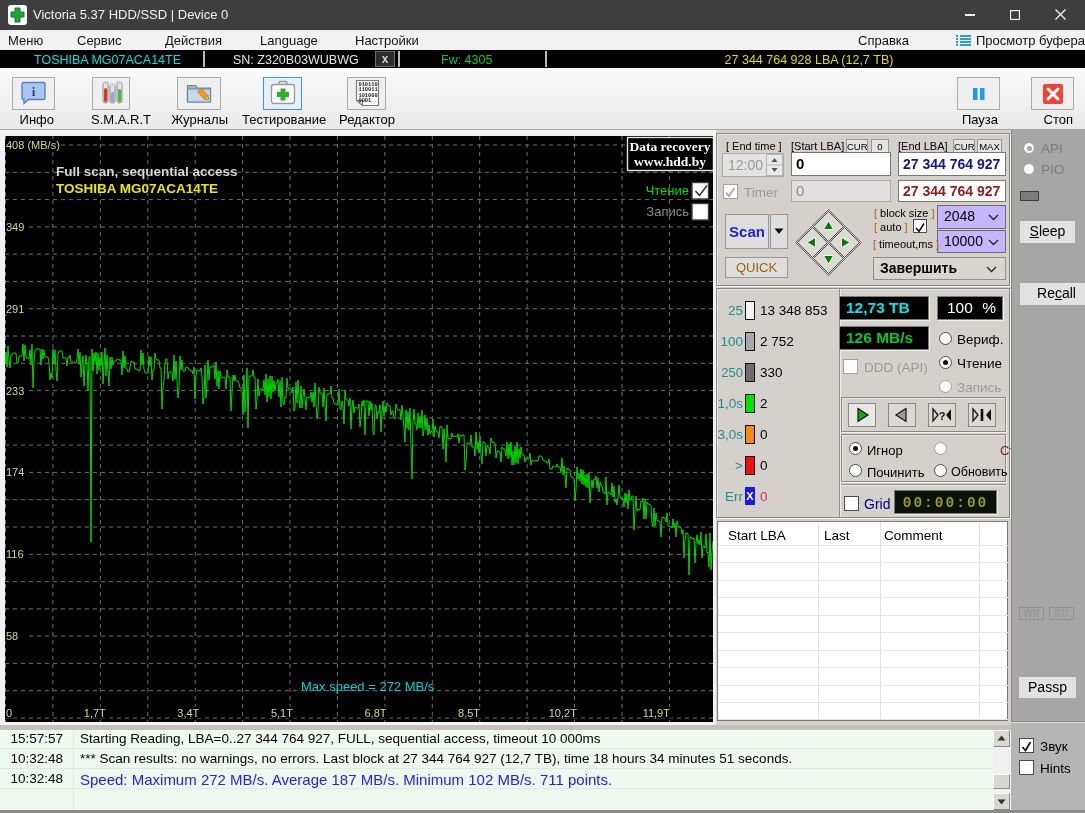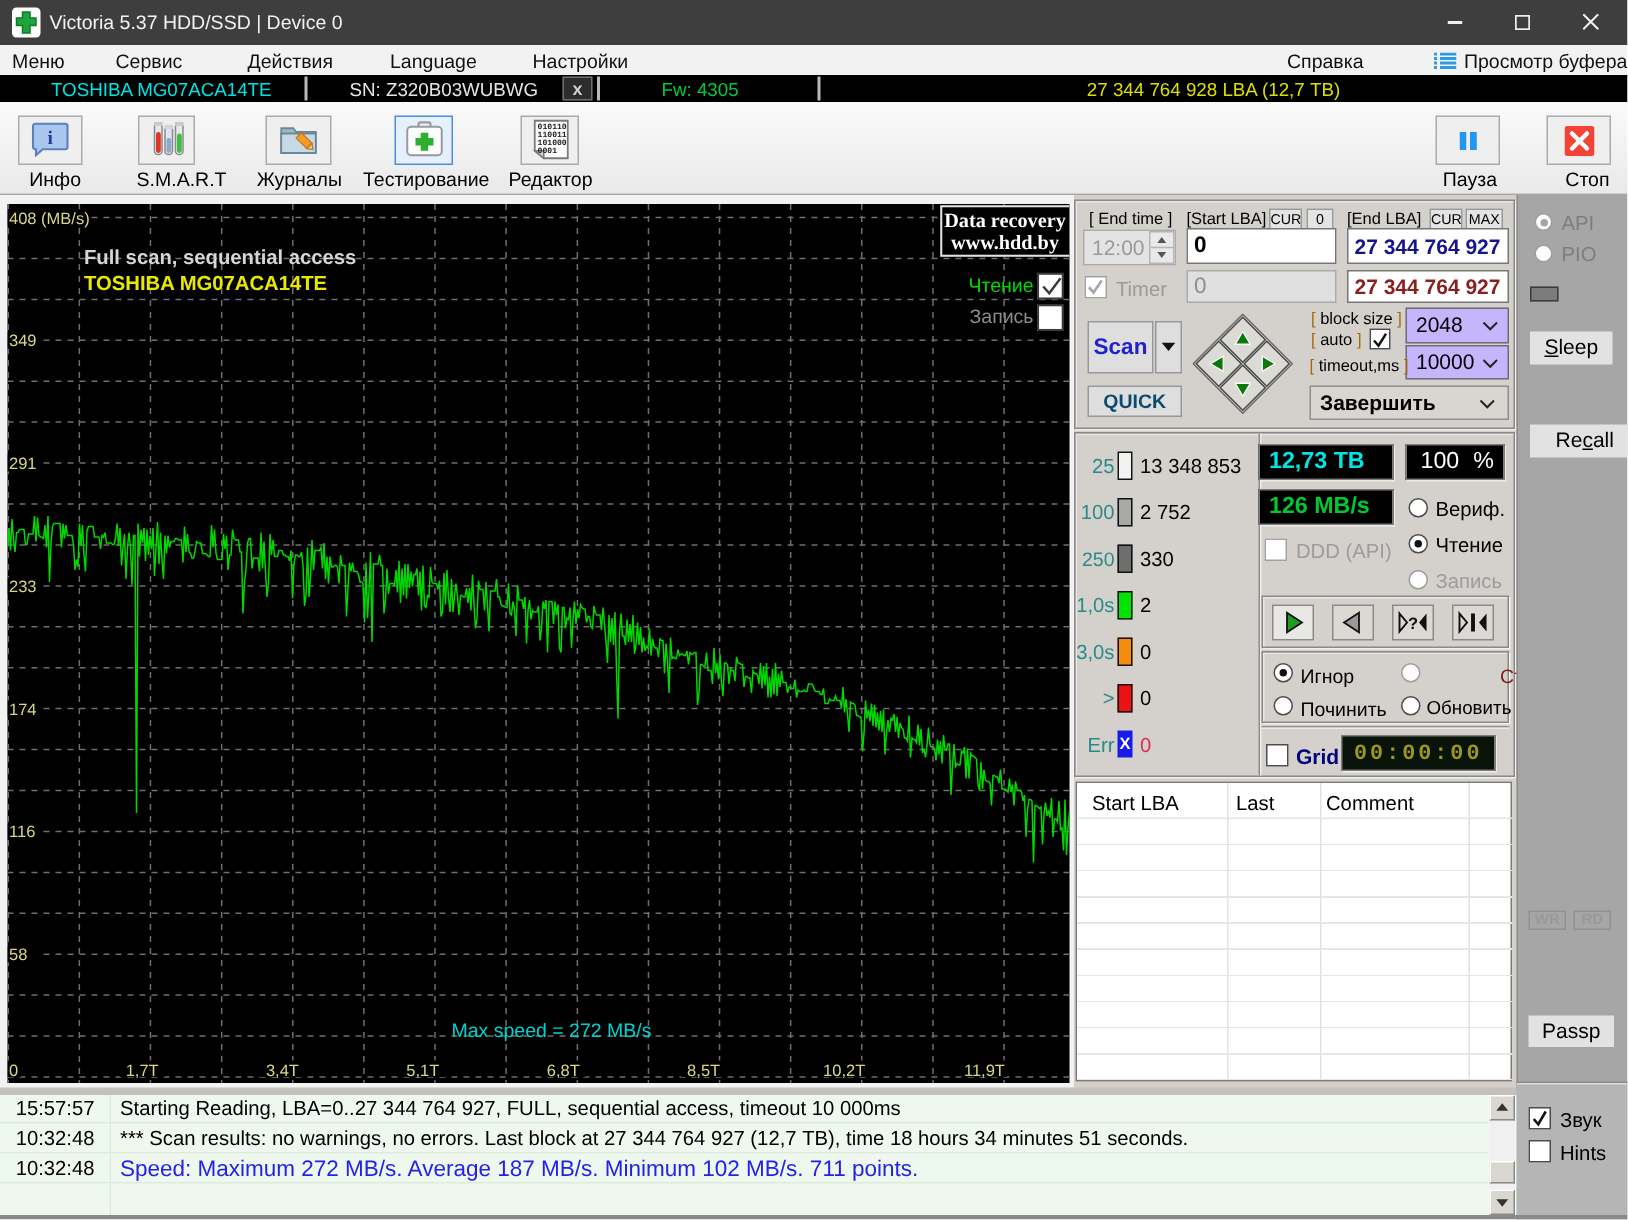--- a/index.html
+++ b/index.html
@@ -276,21 +276,21 @@
 <div class="abs cbd" style="left:723px;top:184px;width:15px;height:15px"><svg width="13" height="13">
         <path d="M2 6.5 l3 3.5 5.5 -8" fill="none" stroke="#a8a8a8" stroke-width="1.8"></path>
       </svg></div>
 <div class="abs" style="left:744px;top:185px;font-size:13.5px;color:#9a9a9a">Timer</div>
 <div class="abs editd" style="left:791px;top:180px;width:100px;height:22px;line-height:20px;font-weight:normal">0</div>
 <div class="abs edit" style="left:898px;top:180px;width:108px;height:22px;line-height:20px;color:#8b1e1e;font-size:14px;white-space:nowrap;overflow:hidden">27 344 764 927</div>
 <div class="abs" style="left:725px;top:214px;width:44px;height:35px;background:#dedede;border:1px solid #989898;color:#2222cc;font-size:15px;font-weight:bold;text-align:center;line-height:33px">Scan</div>
 <div class="abs" style="left:770px;top:214px;width:18px;height:35px;background:#dedede;border:1px solid #989898"><svg width="16" height="33" viewBox="0 0 16 33">
         <path d="M8 19 l-4.5 -5.5 h9 z" fill="#111"></path>
       </svg></div>
-<div class="abs" style="left:725px;top:257px;width:63px;height:21px;background:#dedede;border:1px solid #989898;color:#0c4a6e;font-size:13px;font-weight:bold;text-align:center;line-height:19px">QUICK</div>
+<div class="abs" style="left:725px;top:257px;width:63px;height:21px;background:#dedede;border:1px solid #989898;color:#a16207;font-size:13px;font-weight:normal;text-align:center;line-height:19px">QUICK</div>
 <svg class="abs" style="left:795px;top:209px" width="67" height="67" viewBox="0 0 67 67">
 <g fill="#dcdad5" stroke="#4a4a4a" stroke-width="1">
 <path d="M33.5 2.5 L48.5 17.5 L33.5 32.5 L18.5 17.5 Z"></path>
 <path d="M17.5 18.5 L32.5 33.5 L17.5 48.5 L2.5 33.5 Z"></path>
 <path d="M49.5 18.5 L64.5 33.5 L49.5 48.5 L34.5 33.5 Z"></path>
 <path d="M33.5 34.5 L48.5 49.5 L33.5 64.5 L18.5 49.5 Z"></path>
       </g>
 <g fill="none" stroke="#6a6a6a" stroke-width="1">
 <path d="M33.5 0.5 L66.5 33.5 L33.5 66.5 L0.5 33.5 Z"></path>
       </g>
@@ -379,21 +379,21 @@
 <div class="abs" style="left:867px;top:443px;font-size:13px">Игнор</div>
 <div class="abs rbd" style="left:934px;top:442px;width:13px;height:13px"></div>
 <div class="abs" style="left:1000px;top:443px;font-size:13px;color:#7f1d1d">Стереть</div>
 <div class="abs rb" style="left:849px;top:464px;width:13px;height:13px"></div>
 <div class="abs" style="left:867px;top:465px;font-size:13px">Починить</div>
 <div class="abs rb" style="left:934px;top:464px;width:13px;height:13px"></div>
 <div class="abs" style="left:951px;top:465px;font-size:12.5px">Обновить</div>
 <div class="abs" style="left:841px;top:484px;width:165px;height:2px;border-top:1px solid #8e8e8e;border-bottom:1px solid #eeece8"></div>
 
 <div class="abs cb" style="left:844px;top:496px;width:15px;height:15px"></div>
-<div class="abs" style="left:864px;top:496px;font-size:14px;font-weight:bold;color:#000080">Grid</div>
+<div class="abs" style="left:864px;top:496px;font-size:14px;font-weight:normal;color:#000080">Grid</div>
 <div class="abs lcd" style="left:894px;top:490px;width:103px;height:24px;background:#0a130a;color:#a8a800;font-family:'Liberation Mono',monospace;font-size:14.5px;font-weight:bold;text-align:center;padding-top:3.5px;letter-spacing:2px;color:#99991e">00:00:00</div>
 
 <div class="abs" id="strip"></div>
 <div class="abs rbd" style="left:1023px;top:142px;width:12px;height:12px">
       <div class="abs" style="left:2.5px;top:2.5px;width:5px;height:5px;border-radius:50%;background:#a5a5a5"></div>
     </div>
 <div class="abs" style="left:1041px;top:141px;font-size:13.5px;color:#7e7e7e">API</div>
 <div class="abs rbd" style="left:1023px;top:163px;width:12px;height:12px"></div>
 <div class="abs" style="left:1041px;top:162px;font-size:13.5px;color:#7e7e7e">PIO</div>
 <div class="abs" style="left:1020px;top:191px;width:19px;height:10px;background:#7c7c7c;border:1px solid #3c3c3c"></div>

